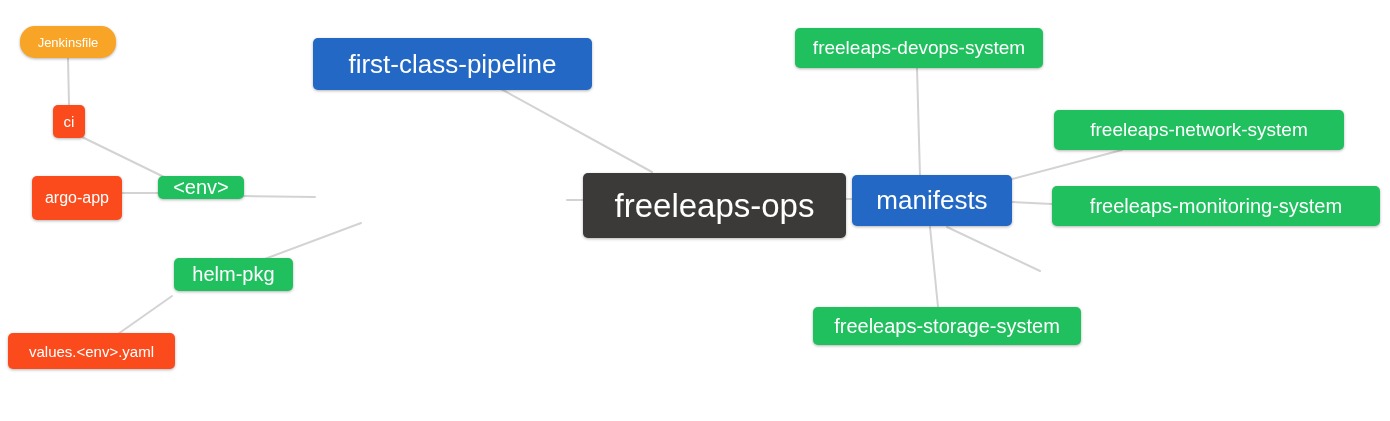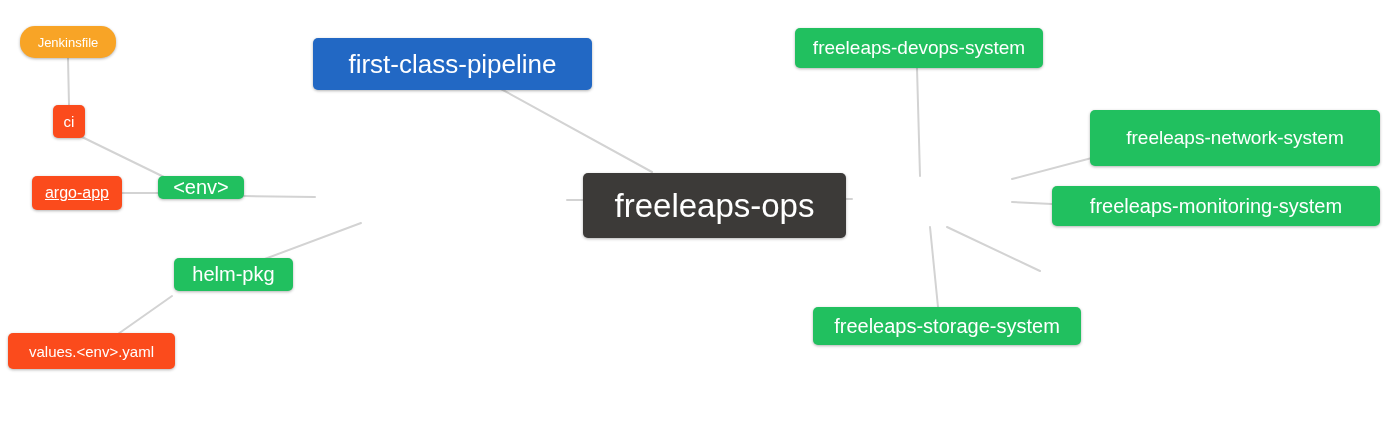--- a/index.html
+++ b/index.html
@@ -65,36 +65,37 @@
     <line x1="1012" y1="179" x2="1122" y2="150"></line>
     <line x1="1012" y1="202" x2="1052" y2="204"></line>
     <line x1="947" y1="227" x2="1040" y2="271"></line>
     <line x1="930" y1="227" x2="938" y2="307"></line>
   </svg>
 
   <div class="node orange" style="left:20px;  top:26px;  width:96px;  height:32px; font-size:13px;border-radius:15px;">Jenkinsfile</div>
 
   <div class="node red" style="left:53px;  top:105px; width:32px;  height:33px; font-size:15px;">ci</div>
 
-  <div class="node red" style="left:32px;  top:176px; width:90px;  height:34px; font-size:16px;text-decoration:underline;">argo-app</div>
+  <div class="node red" style="left:32px;  top:176px; width:90px;  height:44px; font-size:16px;">argo-app</div>
 
   <div class="node green" style="left:158px; top:176px; width:86px;  height:23px; font-size:20px;">&lt;env&gt;</div>
 
   <div class="node green" style="left:146px; top:258px; width:119px; height:33px; font-size:20px;margin-left:28px;">helm-pkg</div>
 
   <div class="node red" style="left:8px;   top:333px; width:167px; height:36px; font-size:15px;">values.&lt;env&gt;.yaml</div>
 
   <div class="node blue" style="left:313px; top:38px;  width:279px; height:52px; font-size:26px;">first-class-pipeline</div>
 
 
   <div class="node root" style="left:583px; top:173px; width:263px; height:65px; font-size:33px;">freeleaps-ops</div>
 
+  <div class="node blue" style="left:852px; top:175px; width:160px; height:51px; font-size:26px;">manifests</div>
 
   <div class="node green" style="left:795px; top:28px;  width:248px; height:40px; font-size:19px;">freeleaps-devops-system</div>
 
-  <div class="node green" style="left:1054px; top:110px; width:290px; height:56px; font-size:19px;margin-left:36px;">freeleaps-network-system</div>
+  <div class="node green" style="left:1054px; top:110px; width:290px; height:40px; font-size:19px;">freeleaps-network-system</div>
 
   <div class="node green" style="left:1052px; top:186px; width:328px; height:40px; font-size:20px;">freeleaps-monitoring-system</div>
 
 
   <div class="node green" style="left:813px; top:307px; width:268px; height:38px; font-size:20px;">freeleaps-storage-system</div>
 
 </div>
 
 </body></html>

